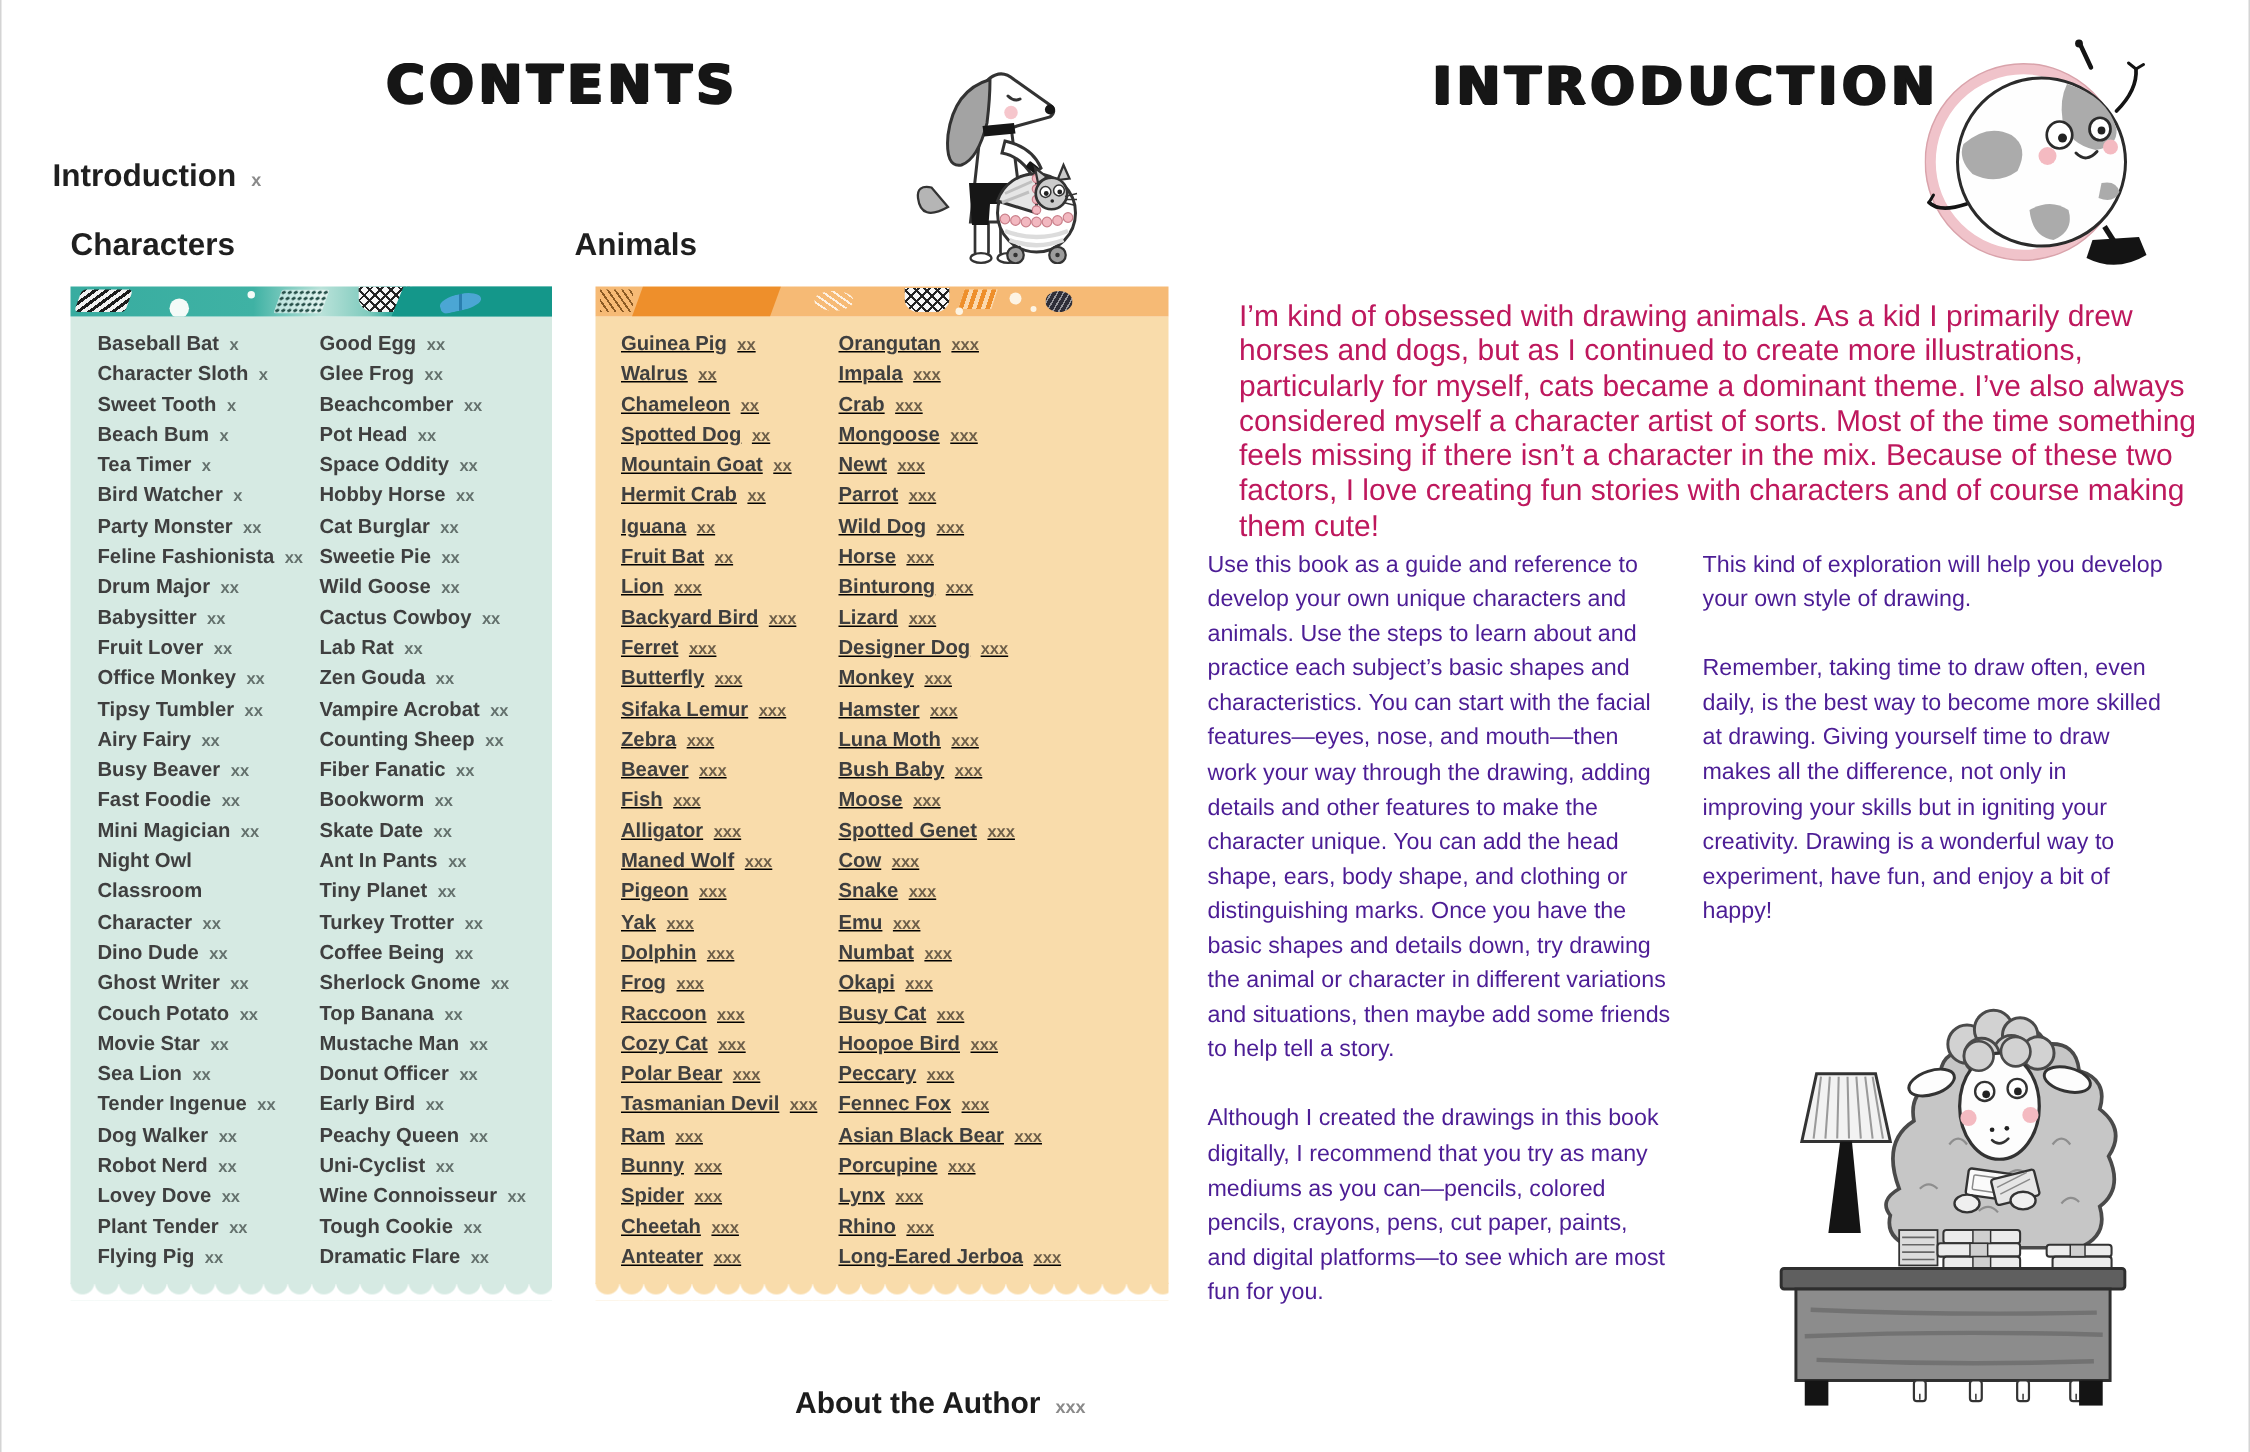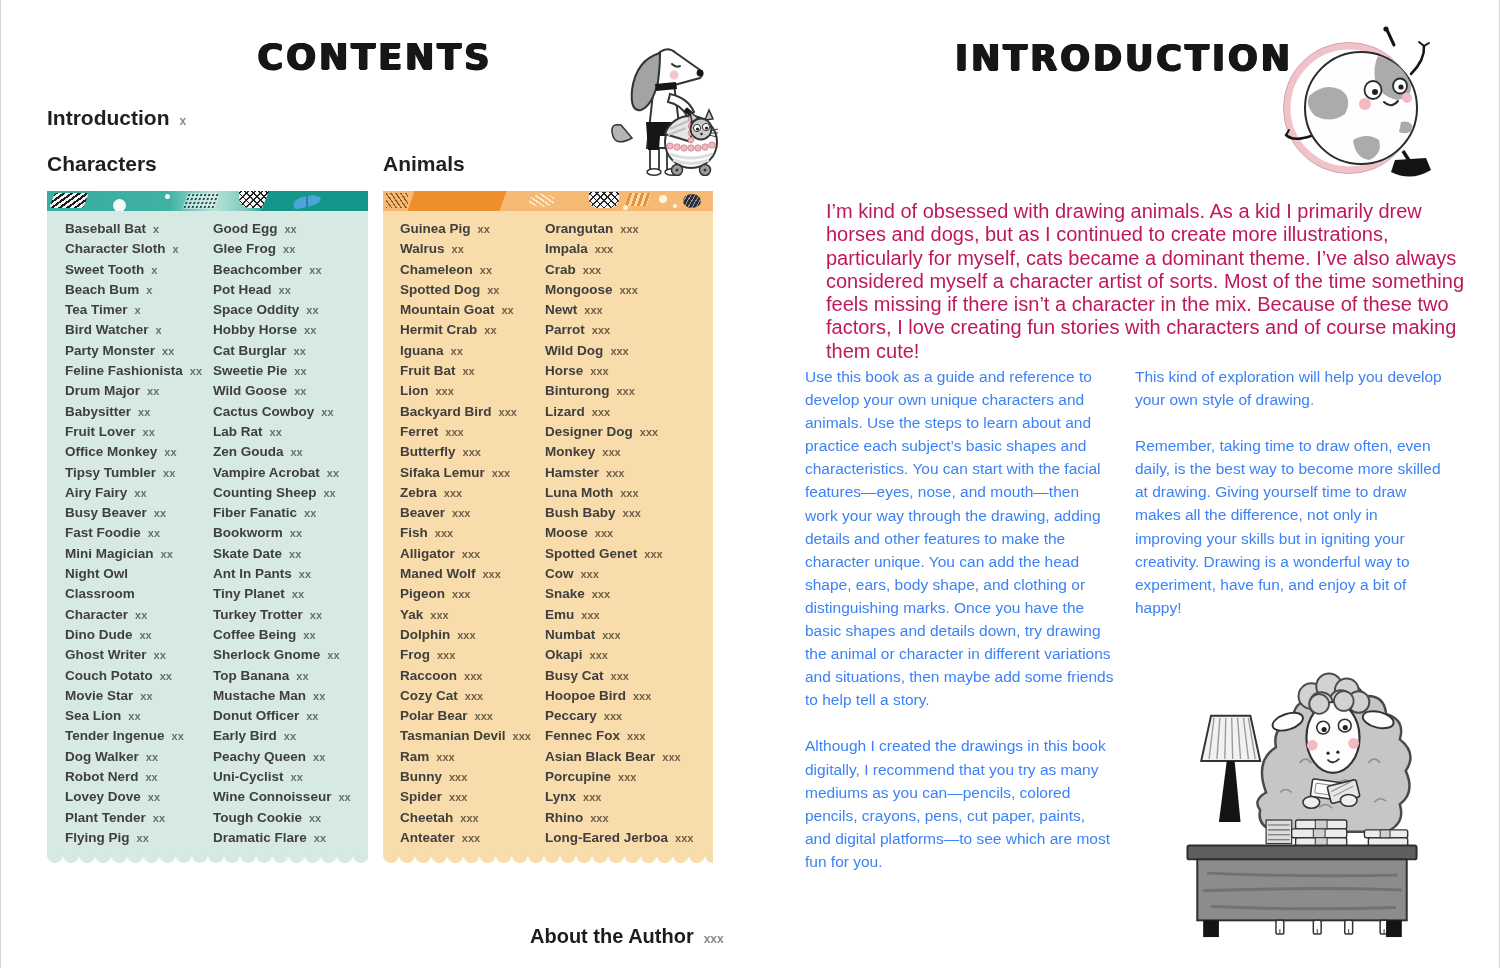--- a/index.html
+++ b/index.html
@@ -19,21 +19,21 @@
   #contents-title { left:375px; top:37px; }
   #introduction-title { left:1124px; top:38px; }
 
   .section-heading { position:absolute; font-size:21px; font-weight:bold; color:#1f1f1f; white-space:nowrap; }
   .pagenum { font-weight:bold; color:#8a8a8a; }
   .section-heading .pagenum { font-size:12px; margin-left:10px; }
 
   
   .panel { position:absolute; top:191px; }
   .panel.characters { left:47px; width:321px; --panel:#d6eae3; }
-  .panel.animals   { left:383px; width:330px; --panel:#f9dcab; }
+  .panel.animals   { left:397px; width:382px;text-decoration:underline; --panel:#f9dcab; }
 
   .panel-strip { position:relative; height:20px; overflow:hidden; }
   .characters .panel-strip { background:linear-gradient(90deg,#38aca0 0%,#3fb2a4 38%,#b9e2d9 52%,#7ecabd 62%,#3aada0 66%,#3aada0 67%,#14978a 68%,#14978a 100%); }
   .animals   .panel-strip { background:linear-gradient(90deg,#f6ba75 0%,#f6ba75 100%); }
 
   .patch { position:absolute; }
   .p-skew { transform:skewX(-20deg); }
   .patch.stripes-bw { left:5px; top:2px; width:34px; height:15px; border-radius:3px;
     background:repeating-linear-gradient(135deg,#1c1c1c 0 2.5px,#f2f2f2 2.5px 5.5px); }
   .patch.dot-lg { left:66px; top:8px; width:13px; height:13px; border-radius:50%; background:#f4fbf8; }
@@ -82,21 +82,21 @@
   .panel::after { content:""; position:absolute; left:0; right:0; bottom:-11px; height:12px;
     background-image:radial-gradient(circle at 8px 0px, var(--panel) 7.6px, transparent 8.3px);
     background-size:16.1px 12px; background-repeat:repeat-x; }
 
   #about-author { position:absolute; left:530px; top:893px; font-size:20px; font-weight:bold; color:#1c1c1c; white-space:nowrap;margin-top:32px; }
   #about-author .pagenum { font-size:12px; margin-left:10px; }
 
   
   #lead-paragraph { position:absolute; left:805px; top:200px; width:656px;
     font-size:20px; line-height:23.3px; color:#be185d;margin-left:21px; }
-  .body-col { position:absolute; top:365px; width:309px; font-size:15.5px; line-height:23.1px; color:#3b82f6; }
+  .body-col { position:absolute; top:365px; width:309px; font-size:15.5px; line-height:23.1px; color:#4c1d95; }
   #body-col-1 { left:805px; } #body-col-2 { left:1135px; }
   .body-col p + p { margin-top:23px; }
 
   
   .illo { position:absolute; }
   #dog-illo { left:520px; top:26px; width:200px; height:150px; }
   #globe-illo { left:1283px; top:24px; width:150px; height:155px; }
   #sheep-illo { left:1178px; top:645px; width:248px; height:295px; }
 </style>
 </head>
@@ -153,21 +153,21 @@
       <circle cx="185" cy="121" r="3.2"></circle>
       <circle cx="192" cy="119" r="3.2"></circle>
   </g>
   <path d="M160,138 L157,144 M183,138 L185,144" stroke="#333" stroke-width="1.5"></path>
   <circle cx="157" cy="144" r="5.5" fill="#9c9c9c" stroke="#333" stroke-width="1.5"></circle>
   <circle cx="185" cy="144" r="5.5" fill="#9c9c9c" stroke="#333" stroke-width="1.5"></circle>
   <circle cx="157" cy="144" r="1.5" fill="#333"></circle>
     <circle cx="185" cy="144" r="1.5" fill="#333"></circle>
 </svg>
 
-<div class="section-heading" style="left:47px; top:106px;">
+<div class="section-heading" style="left:35px; top:106px;">
   <span>Introduction</span><span class="pagenum">x</span>
 </div>
 <div class="section-heading" style="left:47px; top:152px;">Characters</div>
 <div class="section-heading" style="left:383px; top:152px;">Animals</div>
 
 <div class="panel characters">
   <div class="panel-strip">
     <div class="patch stripes-bw p-skew"></div>
     <div class="patch dot-lg"></div>
     <div class="patch dot-sm"></div>

